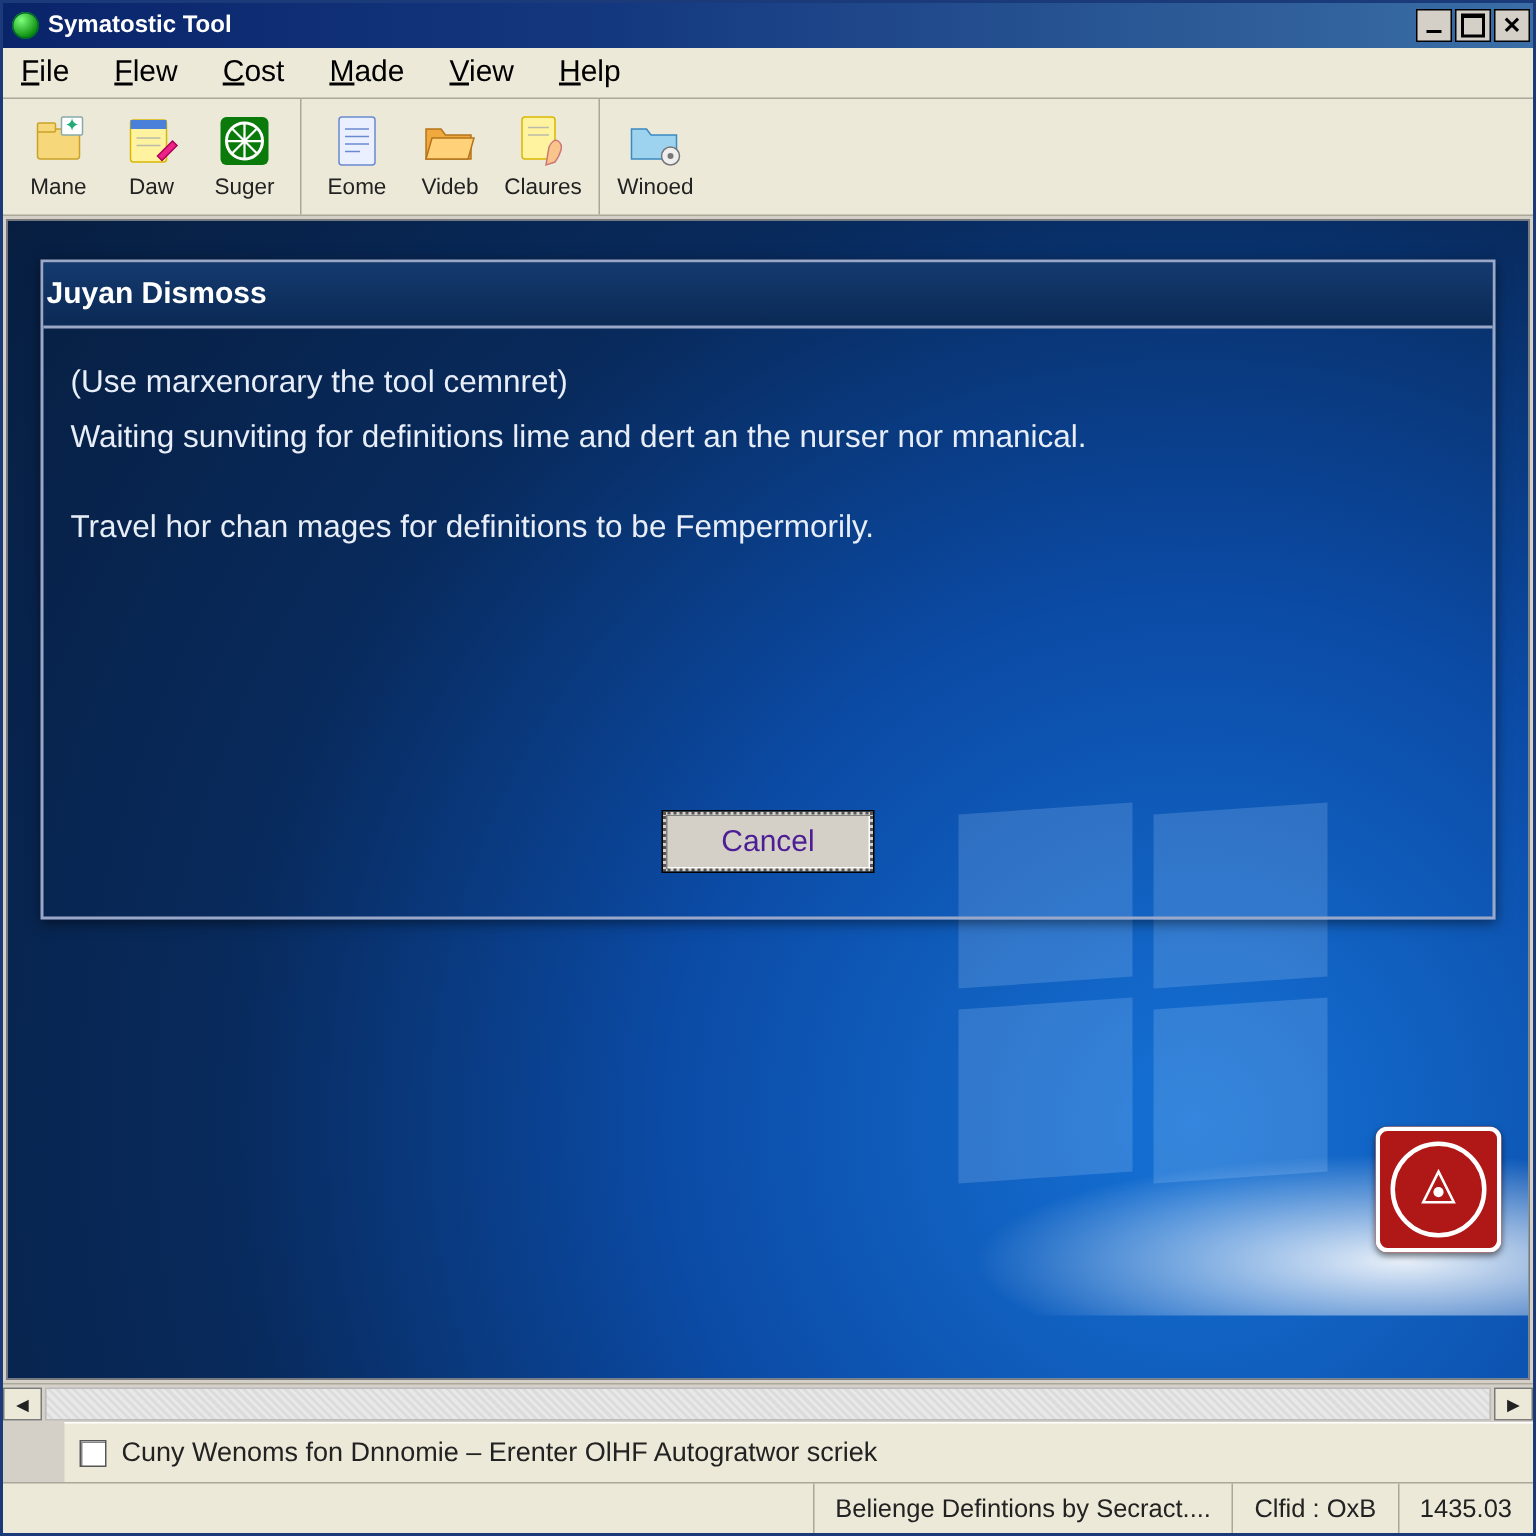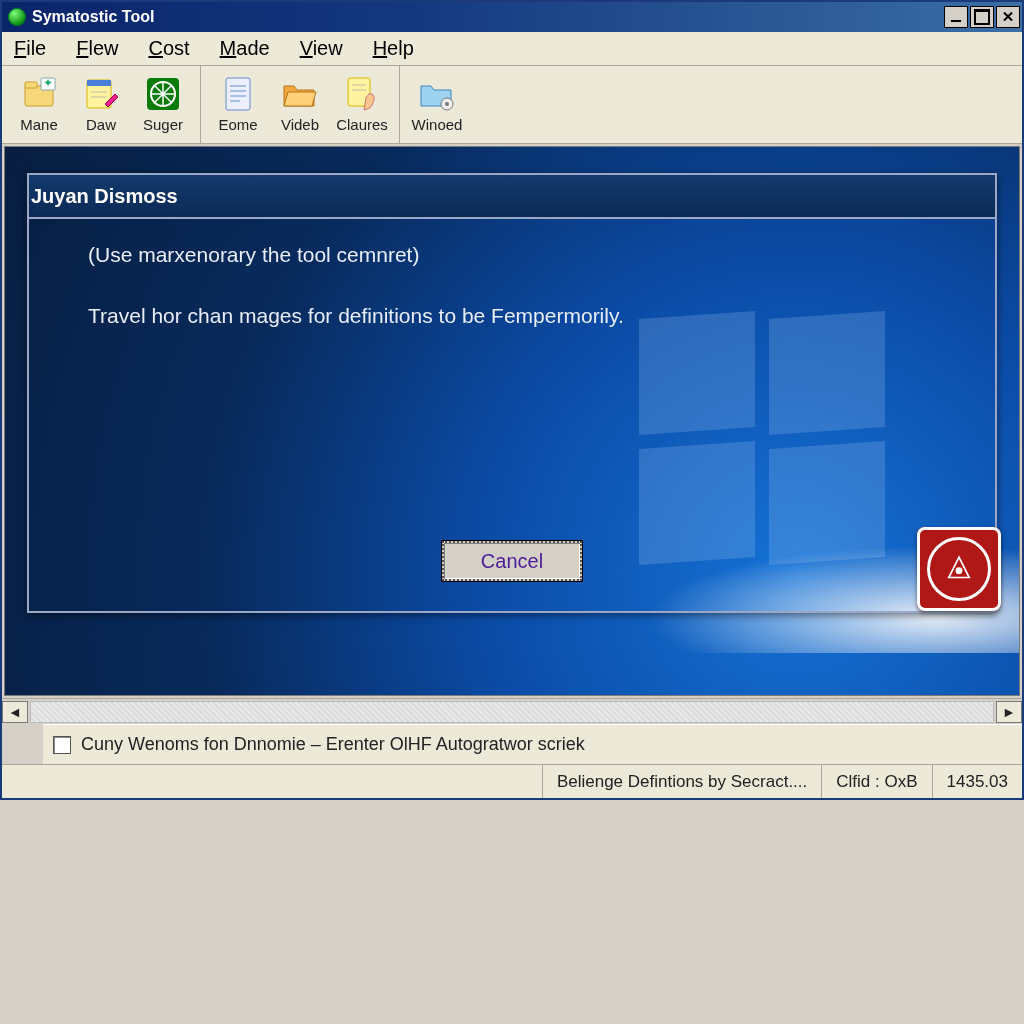--- a/index.html
+++ b/index.html
@@ -1,19 +1,19 @@
 <!DOCTYPE html>
 <html><head>
 <meta charset="utf-8">
 <style>
 * { margin: 0; padding: 0; box-sizing: border-box; }
 html, body { width: 1024px; height: 1024px; overflow: hidden; font-family: Tahoma, Arial, sans-serif; font-size: 13px; }
 body { background: #d4d0c8; }
 
-.window { width: 1024px; height: 800px; display: flex; flex-direction: column; border: 2px solid #1a3a7a; background: #d4d0c8; }
+.window { width: 1024px; height: 1024px; display: flex; flex-direction: column; border: 2px solid #1a3a7a; background: #d4d0c8; }
 
 
 .titlebar { height: 30px; background: linear-gradient(to right, #0a246a 0%, #14387f 40%, #3a6ea5 100%); display:flex; align-items:center; padding: 0 2px 0 6px; color:#fff; }
 .titlebar .app-icon { width:18px; height:18px; margin-right:6px; border-radius:50%; background: radial-gradient(circle at 35% 30%, #7cff7c, #0a8a0a 70%); box-shadow: inset 0 0 0 1px #063; }
 .titlebar .title { font-weight:bold; font-size:16px; flex:1; }
 .titlebar .winbtns { display:flex; gap:2px; }
 .titlebar .winbtn { width:24px; height:22px; background:#d4d0c8; border:1px solid #000; display:flex; align-items:center; justify-content:center; color:#000; font-family: Arial; font-size:15px; }
 .winbtn.min::before { content:""; display:block; width:10px; height:2px; background:#000; margin-top:8px; }
 .winbtn.max::before { content:""; display:block; width:12px; height:11px; border:2px solid #000; border-top-width:3px; }
 .winbtn.close::before { content:"✕"; font-weight:bold; }
@@ -42,21 +42,21 @@
 .win-logo .p3 { left:0; top:130px; transform:skewY(-4deg); }
 .win-logo .p4 { left:130px; top:130px; transform:skewY(-4deg); }
 .horizon-glow { position:absolute; bottom:42px; right:0; width:420px; height:120px; background: radial-gradient(ellipse at 80% 70%, rgba(255,255,255,.9), rgba(255,255,255,0) 60%); pointer-events:none; }
 .badge { position:absolute; right:18px; bottom:84px; width:84px; height:84px; background:#b01818; border-radius:8px; display:flex; align-items:center; justify-content:center; box-shadow: 0 2px 4px rgba(0,0,0,.5), inset 0 0 0 3px #fff; }
 .badge-inner { width:64px; height:64px; border-radius:50%; border:3px solid #fff; display:flex; align-items:center; justify-content:center; position:relative; color:#fff; font-size:8px; font-weight:bold; text-align:center; }
 .badge-inner svg { width:34px; height:34px; }
 
 
 .dialog { position:absolute; left:22px; top:26px; right:22px; height:440px; border:2px solid #9aa7c7; background: transparent; display:flex; flex-direction:column; box-shadow: 0 2px 8px rgba(0,0,0,.5); }
 .dialog-title { height:44px; background: linear-gradient(to bottom, #143a6e, #0b2a55); color:#fff; font-weight:bold; font-size:20px; display:flex; align-items:center; padding:0 2px; border-bottom:2px solid #9aa7c7; }
-.dialog-body { flex:1; padding:20px 18px 8px 18px; color:#e8eef8; font-size:21px; line-height:1.55;margin-left:41px; }
+.dialog-body { flex:1; padding:20px 18px 8px 18px; color:#e8eef8; font-size:21px; line-height:1.55; }
 .dialog-body p { margin-bottom: 28px; white-space: pre-line; }
 .dialog-buttons { height:70px; display:flex; align-items:flex-start; justify-content:center; }
 .dialog-btn { min-width:140px; height:40px; background:#d4d0c8; border:2px dotted #555; outline:1px solid #000; color:#4c1d95; font-size:20px; display:flex; align-items:center; justify-content:center; box-shadow: 1px 1px 0 #808080 inset, -1px -1px 0 #fff inset; }
 
 
 .hscroll { height:26px; background:#d4d0c8; border-top:1px solid #aca899; display:flex; align-items:center; }
 .hscroll .arrow { width:26px; height:22px; border:1px solid #7a7a7a; background:#ece9d8; display:flex; align-items:center; justify-content:center; font-size:14px; color:#222; }
 .hscroll .track { flex:1; height:22px; background:repeating-linear-gradient(45deg,#e8e8e8,#e8e8e8 2px,#dcdcdc 2px,#dcdcdc 4px); margin:0 2px; border:1px solid #bbb; }
 
 
@@ -183,20 +183,21 @@
         <div class="pane p2"></div>
         <div class="pane p3"></div>
         <div class="pane p4"></div>
     </div>
     <div class="horizon-glow"></div>
 
     <div class="dialog">
       <div class="dialog-title">Juyan Dismoss</div>
       <div class="dialog-body">
         <p>(Use marxenorary the tool cemnret)</p>
+        <p style="margin-top:-24px;">Waiting sunviting for definitions lime and dert an the nurser nor mnanical.</p>
         <p>Travel hor chan mages for definitions to be Fempermorily.</p>
       </div>
       <div class="dialog-buttons">
         <div class="dialog-btn">Cancel</div>
       </div>
     </div>
 
     <div class="badge">
       <div class="badge-inner">
         <svg viewBox="0 0 40 40">

